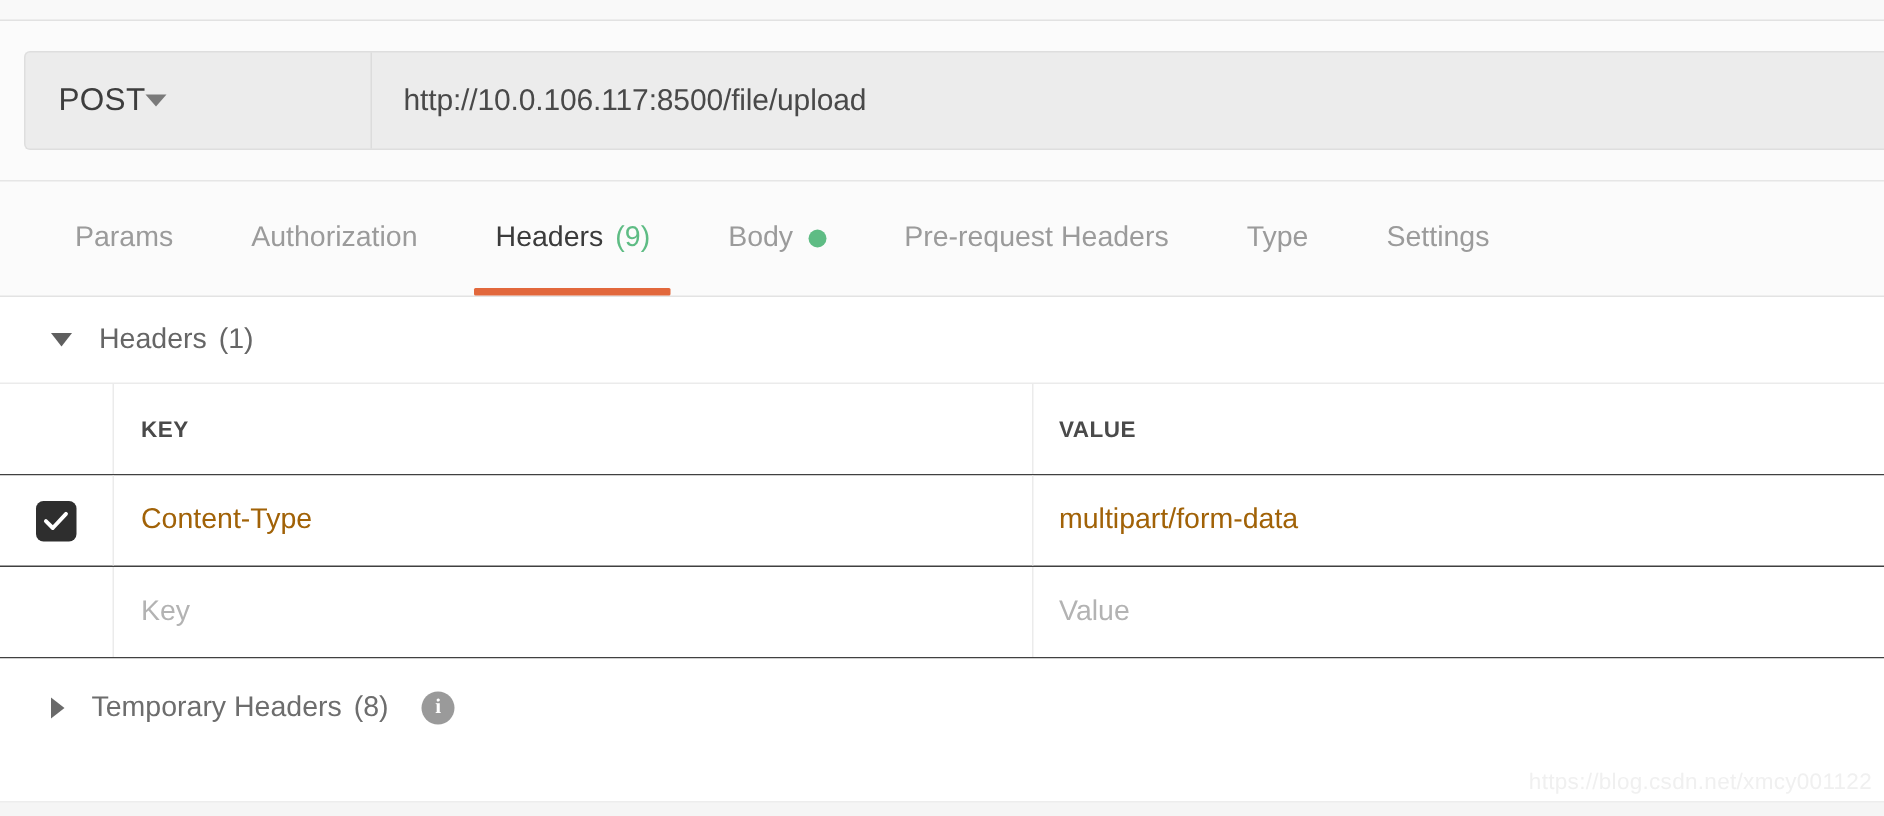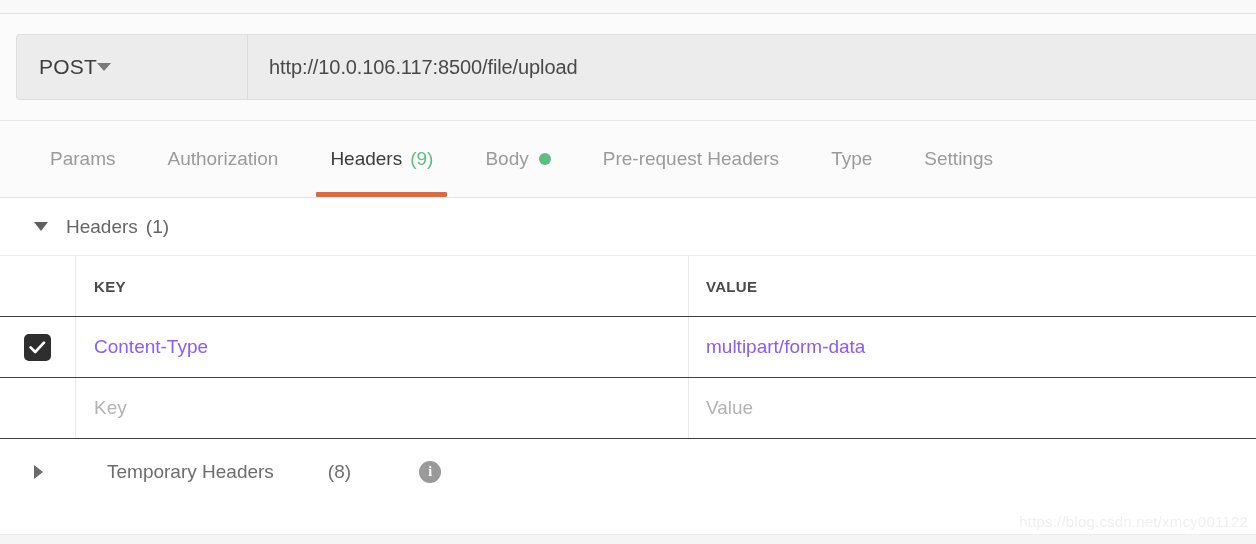--- a/index.html
+++ b/index.html
@@ -168,21 +168,21 @@
     display: flex;
     align-items: center;
     padding-left: 17px;
   }
   .head-text {
     font-size: 15px;
     font-weight: bold;
     color: #4a4a4a;
     letter-spacing: 0.3px;
   }
-  .cell-text { font-size: 19px; color: #8b5cf6; }
+  .cell-text { font-size: 19px; color: #a16207; }
   .cell-placeholder { font-size: 19px; color: #b3b3b3; }
 
   .checkbox {
     width: 27px; height: 27px;
     background: #2e2e2e;
     border-radius: 5px;
     display: flex;
     align-items: center;
     justify-content: center;
     cursor: pointer;
@@ -190,21 +190,20 @@
   .checkbox svg { display: block; }
 
   
   .temp-row {
     height: 66px;
     display: flex;
     align-items: center;
     padding-left: 34px;
     background: #ffffff;
     cursor: pointer;
-    gap: 46px;
   }
   .temp-title {
     font-size: 19px;
     color: #6d6d6d;
   }
   .info-icon {
     width: 22px; height: 22px;
     border-radius: 50%;
     background: #9a9a9a;
     color: #ffffff;

